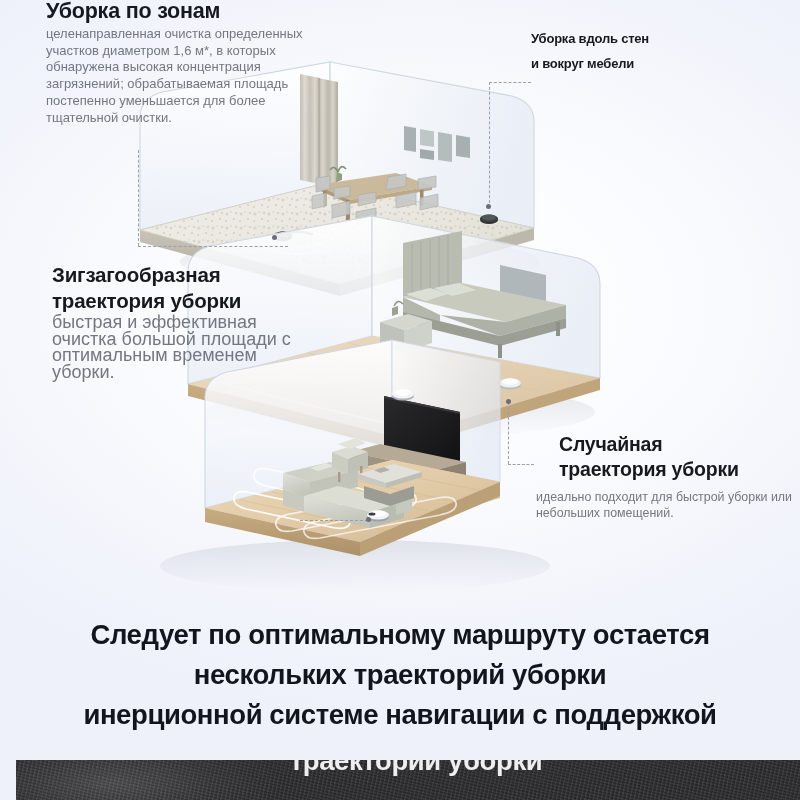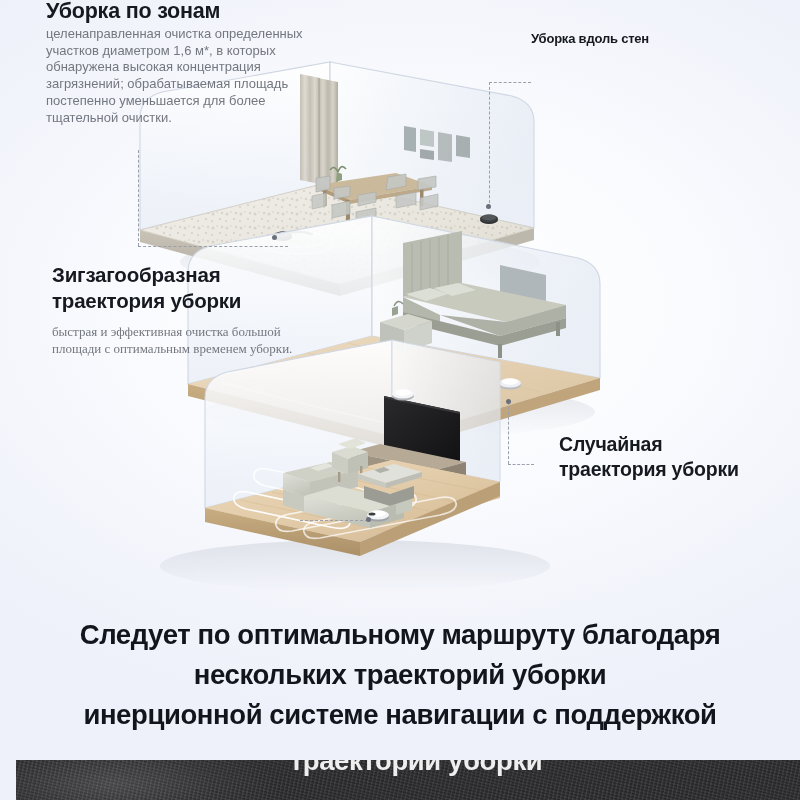--- a/index.html
+++ b/index.html
@@ -40,21 +40,21 @@
   #blk-zone      { left: 46px;  top: -2px;  width: 292px; }
   #blk-zone .t-head { font-size: 21.5px; line-height: 26px; }
   #blk-zone .t-body { font-size: 13px; line-height: 16.7px; margin-top: 2px; }
 
   #blk-walls     { left: 531px; top: 27px;  width: 262px; }
   #blk-walls .t-head { font-size: 13px; line-height: 24.5px; }
   #blk-walls .t-body { font-size: 12.4px; line-height: 16.4px; margin-top: 8px; }
 
   #blk-zigzag    { left: 52px;  top: 262px; width: 252px; }
   #blk-zigzag .t-head { font-size: 20.5px; line-height: 25.5px; }
-  #blk-zigzag .t-body { font-size: 13px; line-height: 16.6px; margin-top: 11px; font-family: Liberation Serif, serif; }
+  #blk-zigzag .t-body { font-size: 18px; line-height: 16.6px; margin-top: 1px; }
 
   #blk-random    { left: 536px; top: 432px; width: 256px; }
   #blk-random .t-head { font-size: 19.5px; line-height: 24.5px; margin-left: 23px; }
   #blk-random .t-body { font-size: 12.4px; line-height: 16.4px; margin-top: 8px; }
 
   
   #headline {
     position: absolute;
     left: 0;
     top: 615px;
@@ -417,35 +417,37 @@
   <div class="dash-h" style="left:508px; top:464px; width:26px;"></div>
   <div class="dot" style="left:506px; top:399px;"></div>
 
   <div class="txtblock" id="blk-zone">
     <div class="t-head">Уборка по зонам</div>
     <div class="t-body">целенаправленная очистка определенных участков диаметром 1,6 м*, в которых обнаружена высокая концентрация загрязнений; обрабатываемая площадь постепенно уменьшается для более тщательной очистки.</div>
   </div>
 
   <div class="txtblock" id="blk-walls">
     <div class="t-head">Уборка вдоль стен</div>
+    <div class="t-head">и вокруг мебели</div>
   </div>
 
   <div class="txtblock" id="blk-zigzag">
     <div class="t-head">Зигзагообразная</div>
     <div class="t-head">траектория уборки</div>
     <div class="t-body">быстрая и эффективная очистка большой площади с оптимальным временем уборки.</div>
   </div>
 
   <div class="txtblock" id="blk-random">
     <div class="t-head">Случайная</div>
     <div class="t-head">траектория уборки</div>
+    <div class="t-body">идеально подходит для быстрой уборки или небольших помещений.</div>
   </div>
 
   <div id="headline">
-    <span class="hl-line">Следует по оптимальному маршруту благодаря</span>
+    <span class="hl-line">Следует по оптимальному маршруту остается</span>
     <span class="hl-line">нескольких траекторий уборки</span>
     <span class="hl-line">инерционной системе навигации с поддержкой</span>
   </div>
 
   <div id="bottom-band">
     <span class="band-clip">траекторий уборки</span>
   </div>
 
 </div>
 

